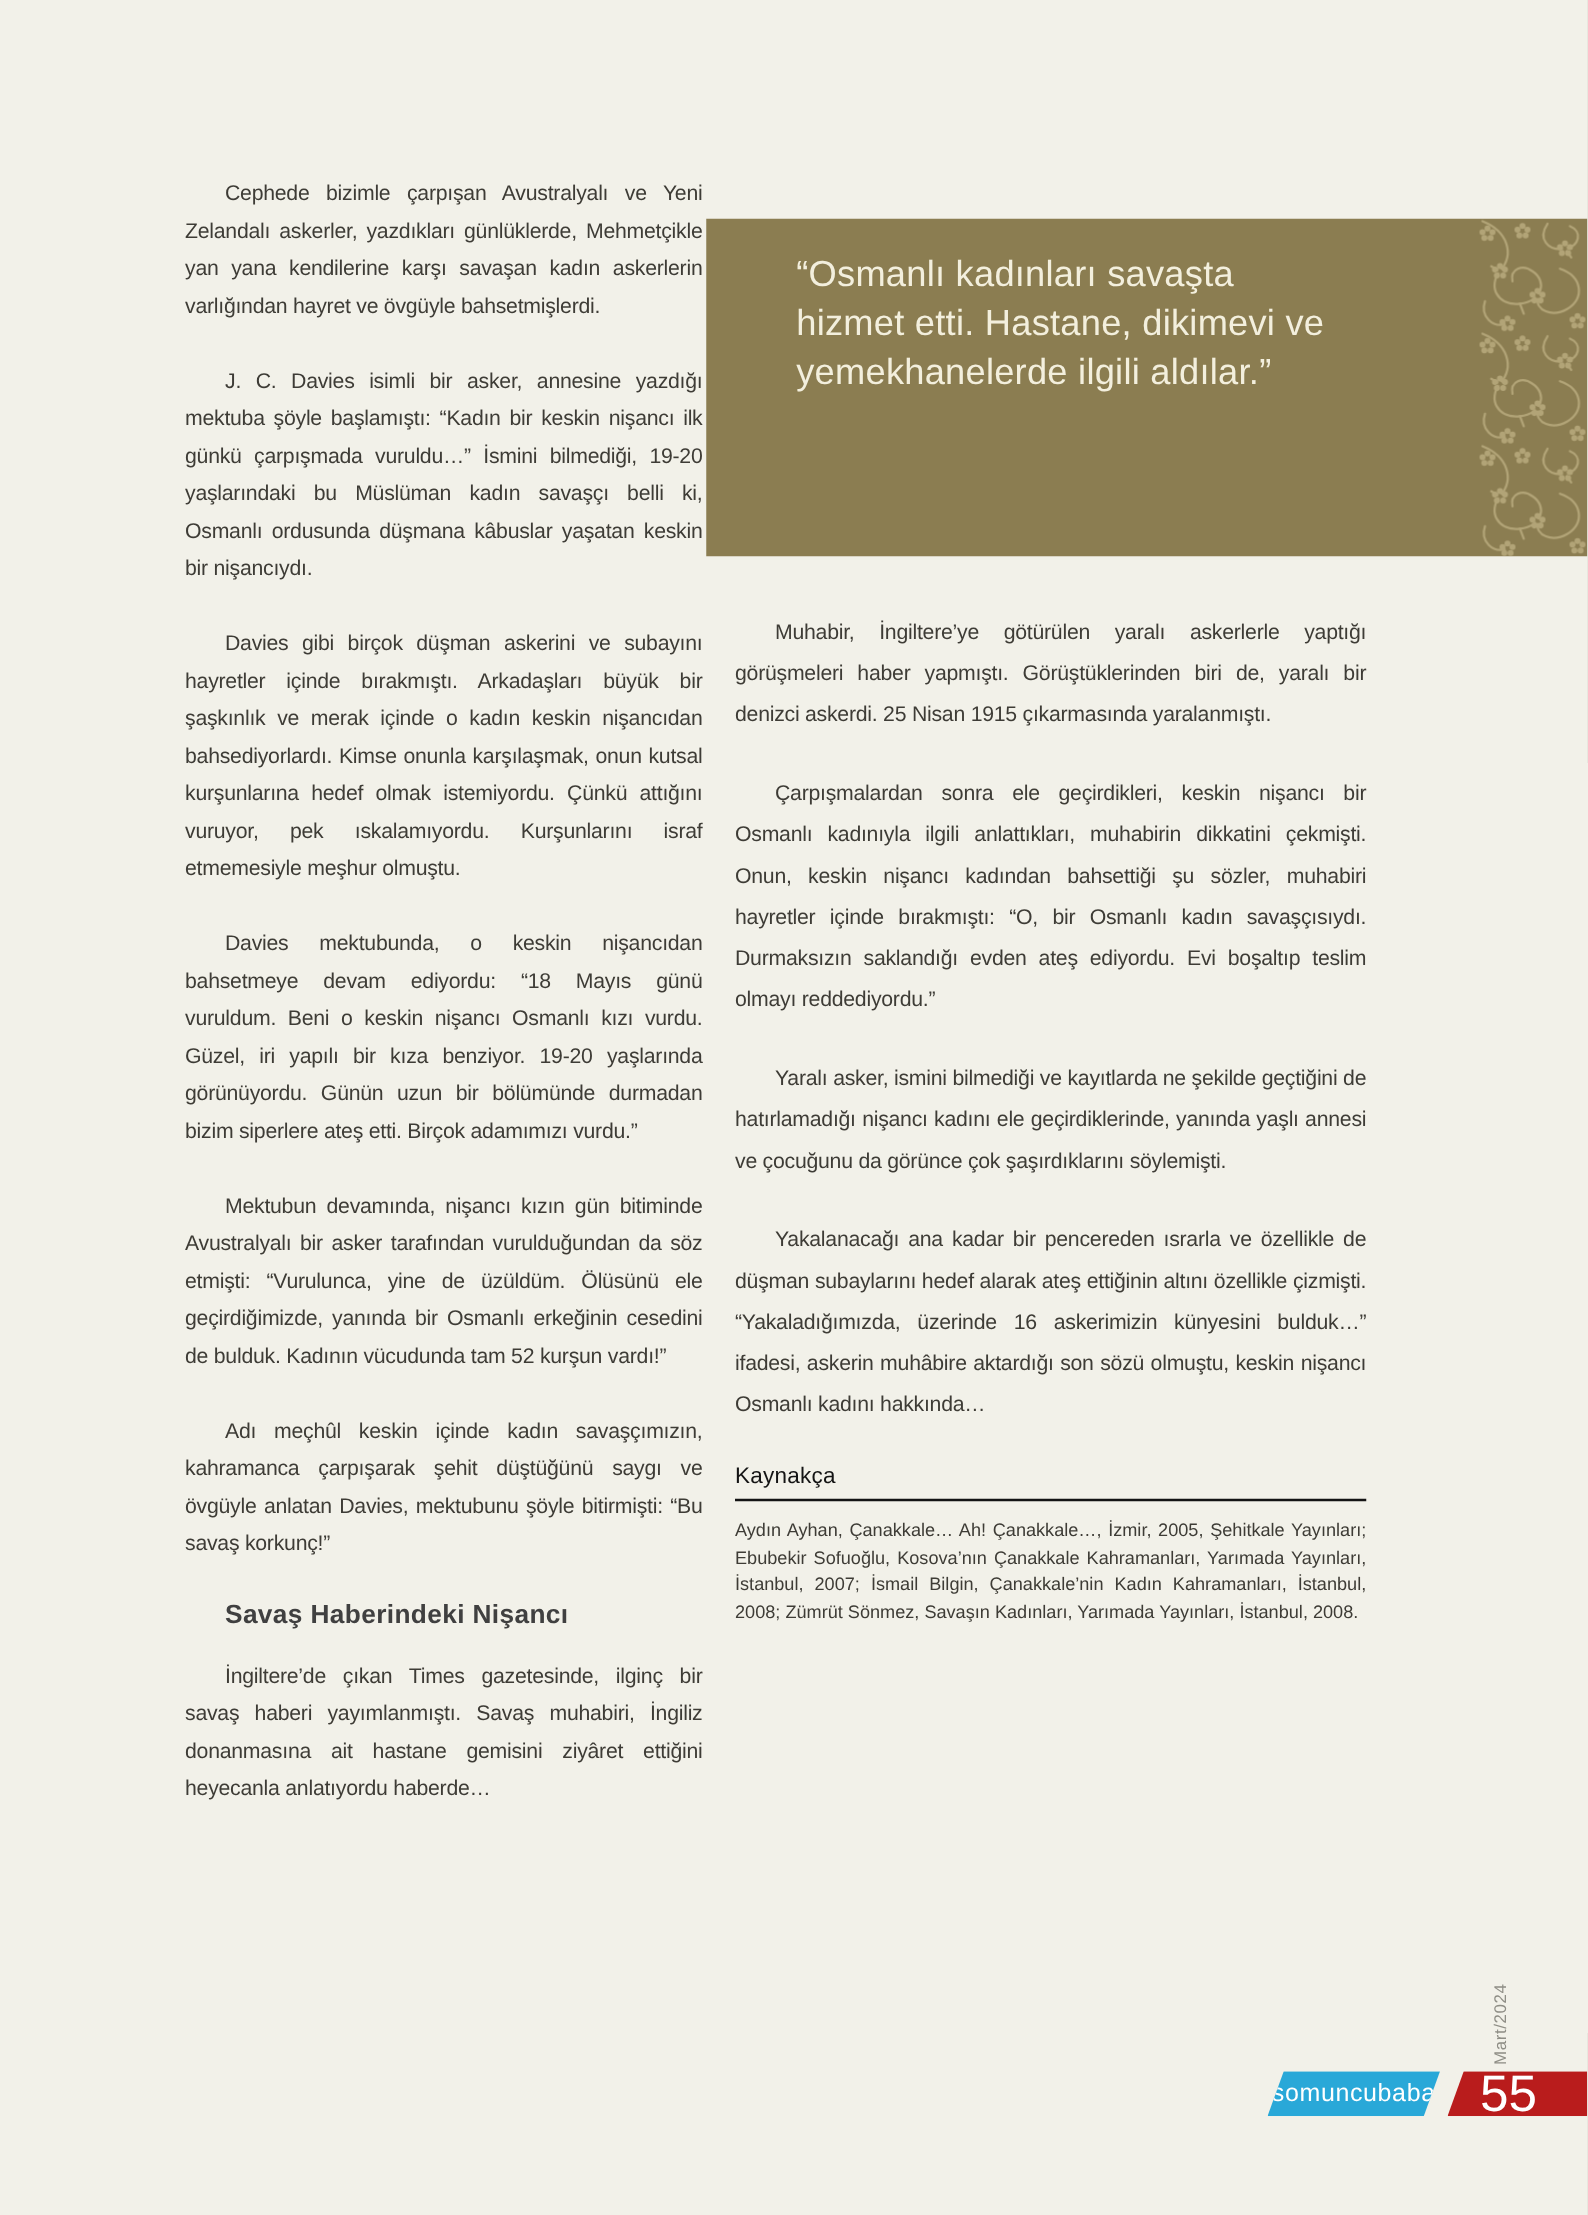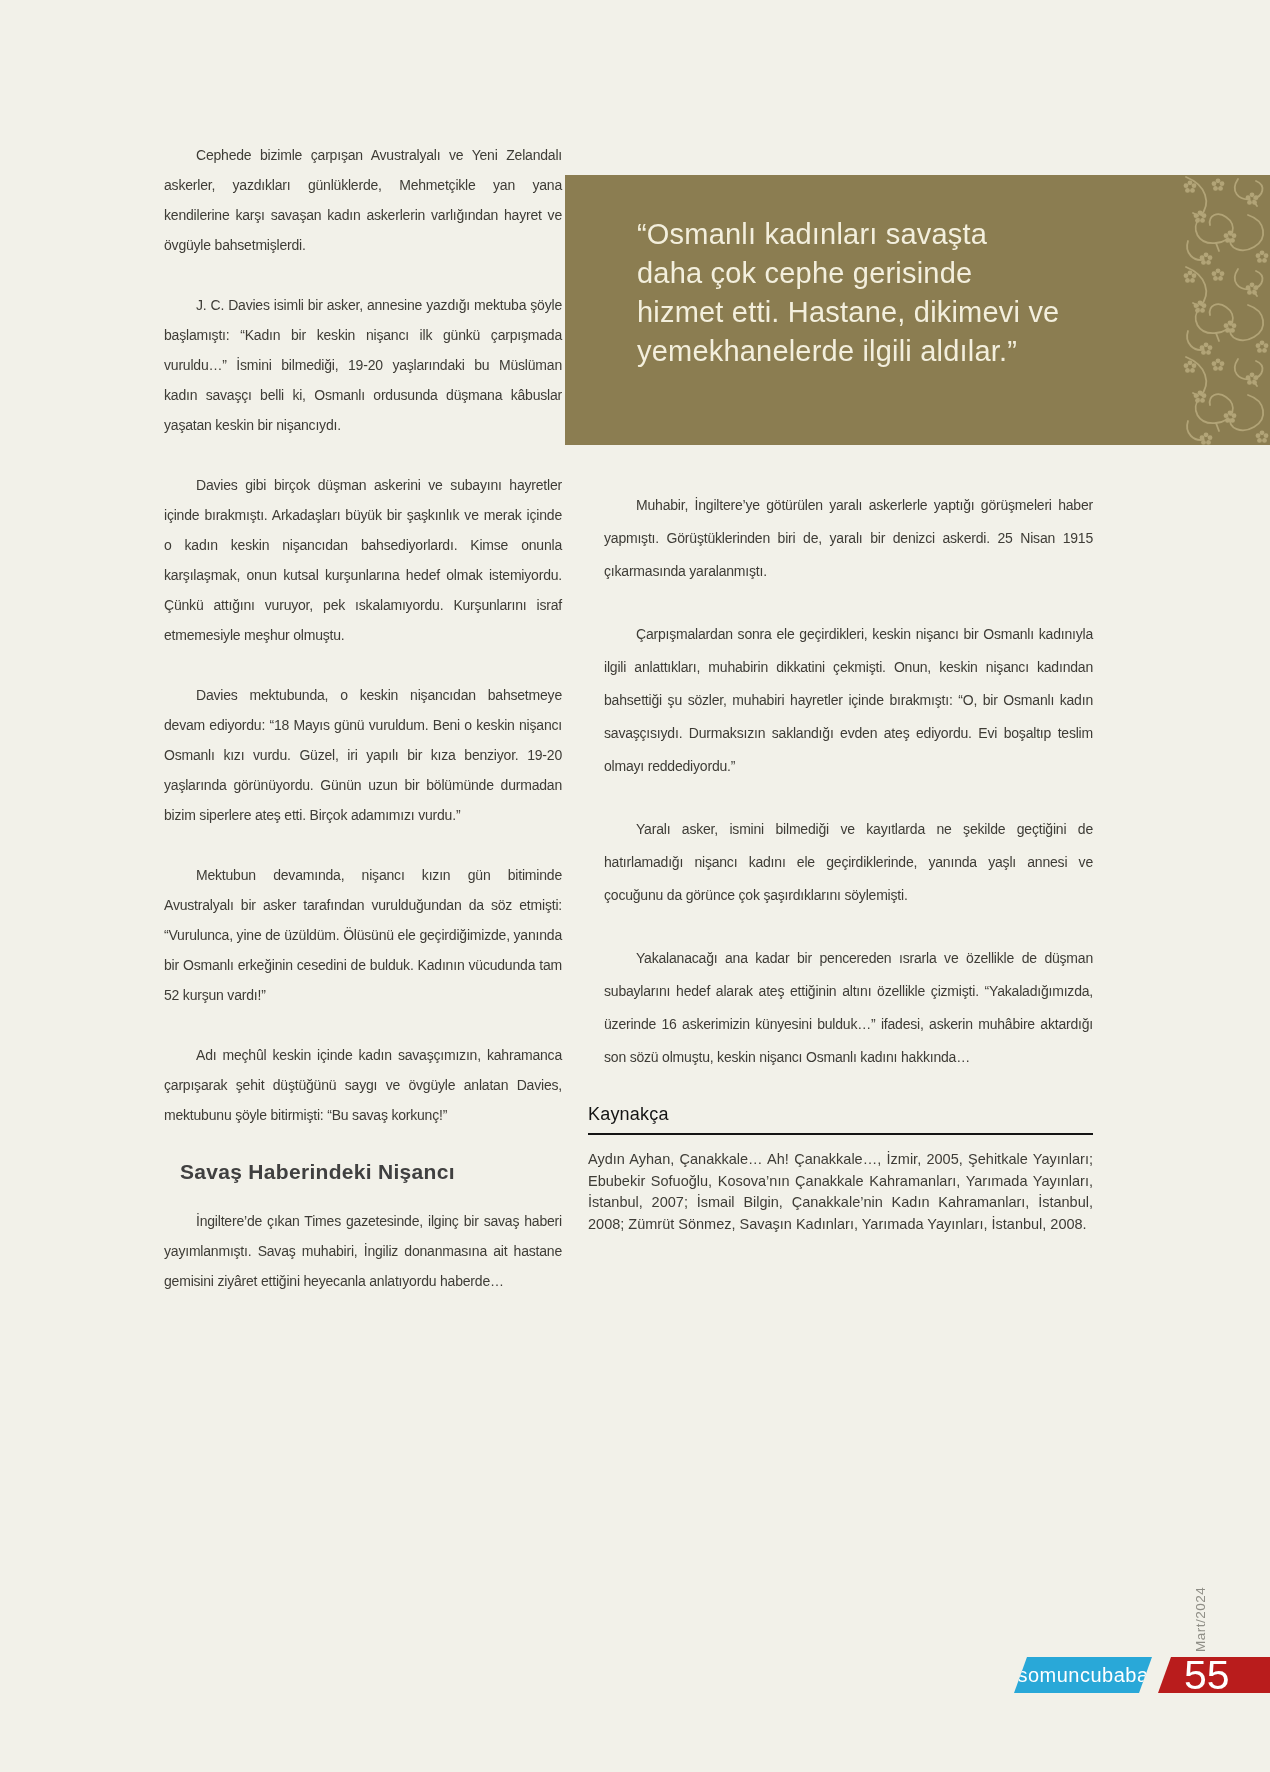--- a/index.html
+++ b/index.html
@@ -15,22 +15,22 @@
   
   .col-left{
     position:absolute;
     left:148px;top:140px;width:414px;
   }
   .col-right{
     position:absolute;
     left:565px;top:175px;width:705px;
   }
   p.body-p{
-    margin:0 0 30px 16px;
-    font-size:14px;
+    margin:0 0 30px 0;
+    font-size:17px;
     line-height:30px;
     text-align:justify;
     text-indent:32px;
     letter-spacing:-0.2px;
     color:#3e3c36;
   }
   .col-right p.body-p{line-height:33px;}
   .section-heading{
     margin:8px 0 22px 32px;
     font-size:21px;
@@ -39,21 +39,21 @@
     letter-spacing:0.3px;
   }
   
   .quote-box{
     position:relative;
     width:705px;height:270px;
     background:#8b7d51;
   }
   .quote-text{
     position:absolute;
-    left:72px;top:40px;width:500px;
+    left:72px;top:26px;width:500px;
     color:#f3efdd;
     font-size:29px;
     line-height:39px;
     letter-spacing:0.2px;
   }
   .pattern-strip{
     position:absolute;
     right:0;top:0;bottom:0;width:92px;
     overflow:hidden;
   }
@@ -135,21 +135,20 @@
     <p class="body-p">Adı meçhûl keskin içinde kadın savaşçımızın, kahramanca çarpışarak şehit düştüğünü saygı ve övgüyle anlatan Davies, mektubunu şöyle bitirmişti: “Bu savaş korkunç!”</p>
     <h3 class="section-heading">Savaş Haberindeki Nişancı</h3>
     <p class="body-p">İngiltere’de çıkan Times gazetesinde, ilginç bir savaş haberi yayımlanmıştı. Savaş muhabiri, İngiliz donanmasına ait hastane gemisini ziyâret ettiğini heyecanla anlatıyordu haberde…</p>
   </section>
 
   <section class="col-right">
 
     <div class="quote-box">
       <div class="quote-text">
         <div>“Osmanlı kadınları savaşta</div>
-        <div>daha çok cephe gerisinde</div>
         <div>hizmet etti. Hastane, dikimevi ve</div>
         <div>yemekhanelerde ilgili aldılar.”</div>
       </div>
       <div class="pattern-strip">
         <svg width="92" height="270" viewBox="0 0 92 270" xmlns="http://www.w3.org/2000/svg" aria-hidden="true">
           <defs>
             <g id="flw" fill="#b2a477">
               <circle cx="0" cy="-4.2" r="2.4"></circle>
               <circle cx="4" cy="-1.3" r="2.4"></circle>
               <circle cx="2.5" cy="3.4" r="2.4"></circle>

